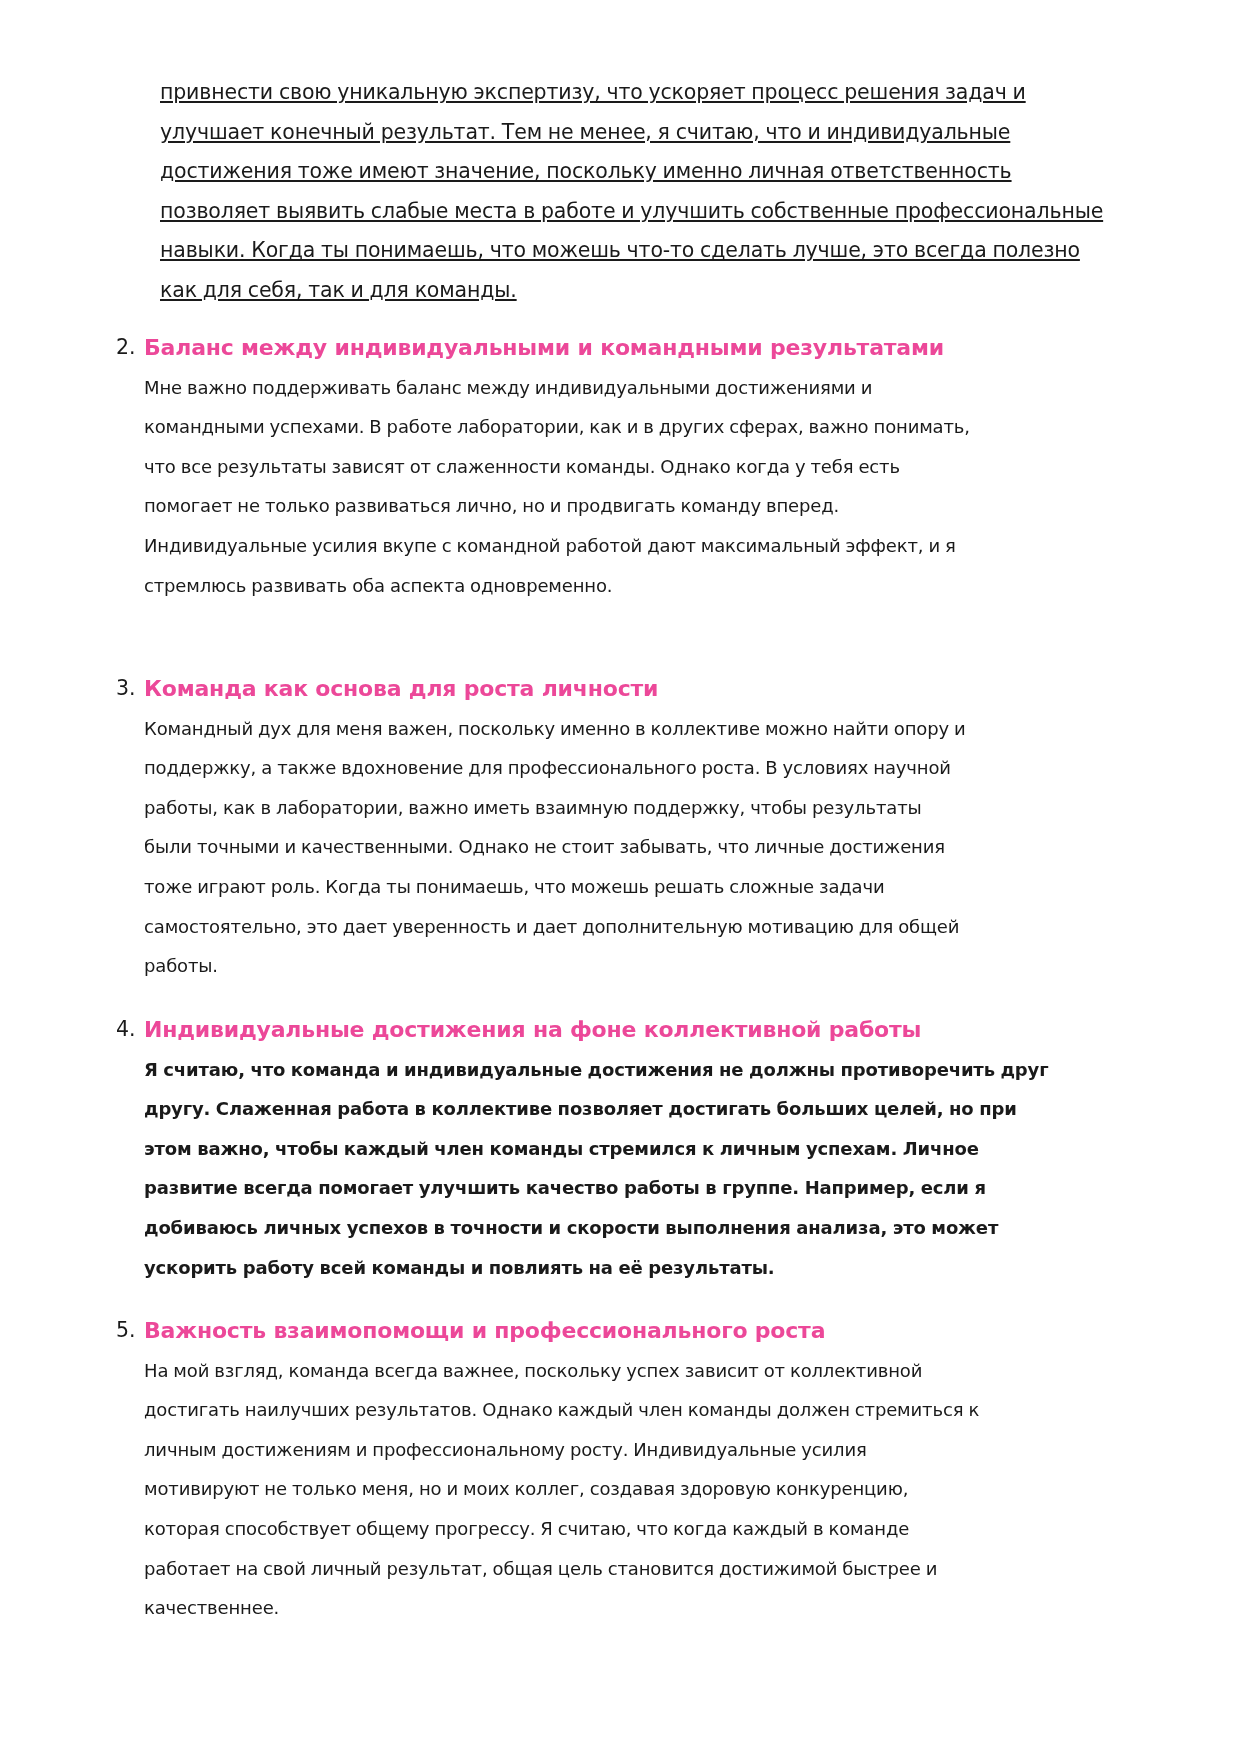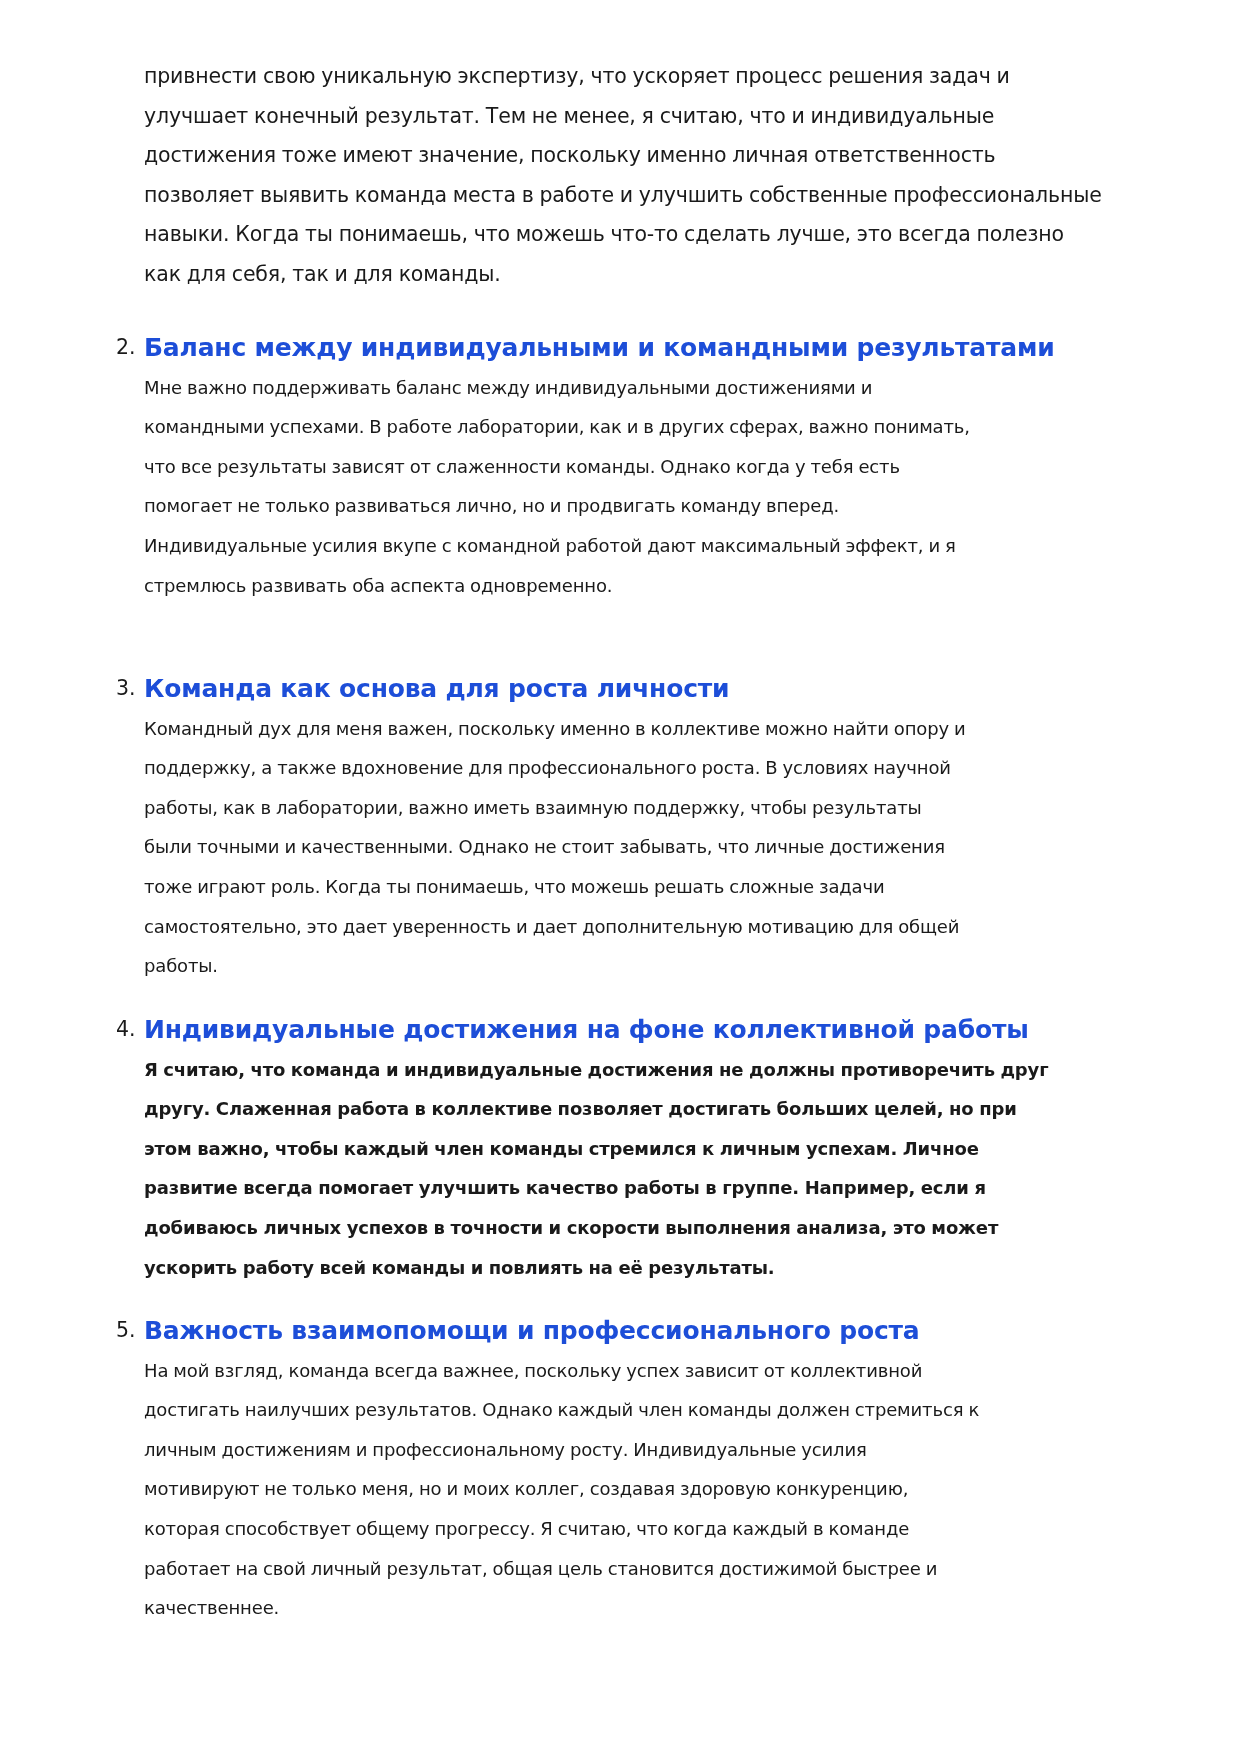--- a/index.html
+++ b/index.html
@@ -22,41 +22,42 @@
       width: 1239px;
     }
     .para {
       position: absolute;
       left: 144px;
       width: 1010px;
       font-size: 20.5px;
       line-height: 39.6px;
       letter-spacing: -0.15px;
       word-spacing: -0.5px;
-      margin: 0;
+      margin: 16px;
+      text-decoration: underline;
     }
     .item {
       position: absolute;
       left: 0;
       width: 1239px;
     }
     .item-num {
       position: absolute;
       left: 116px;
       font-size: 20.5px;
       line-height: 39.6px;
       color: #1a1a1a;
     }
     .item-title {
       position: absolute;
       left: 144px;
-      font-size: 25px;
+      font-size: 22px;
       line-height: 39.6px;
       font-weight: bold;
-      color: #1d4ed8;
+      color: #ec4899;
       letter-spacing: -0.2px;
       white-space: nowrap;
     }
     .item-body {
       position: absolute;
       left: 144px;
       width: 1010px;
       font-size: 18px;
       line-height: 39.6px;
       letter-spacing: -0.15px;
@@ -67,21 +68,21 @@
   </style>
 </head>
 <body>
 
 <div class="page">
 
   <div class="para" style="top:57px;">
     <span class="line">привнести свою уникальную экспертизу, что ускоряет процесс решения задач и</span>
     <span class="line">улучшает конечный результат. Тем не менее, я считаю, что и индивидуальные</span>
     <span class="line">достижения тоже имеют значение, поскольку именно личная ответственность</span>
-    <span class="line">позволяет выявить команда места в работе и улучшить собственные профессиональные</span>
+    <span class="line">позволяет выявить слабые места в работе и улучшить собственные профессиональные</span>
     <span class="line">навыки. Когда ты понимаешь, что можешь что-то сделать лучше, это всегда полезно</span>
     <span class="line">как для себя, так и для команды.</span>
   </div>
 
   <div class="item" style="top:328px;">
     <span class="item-num">2.</span>
     <span class="item-title">Баланс между индивидуальными и командными результатами</span>
     <div class="item-body" style="top:39.6px;">
       <span class="line">Мне важно поддерживать баланс между индивидуальными достижениями и</span>
       <span class="line">командными успехами. В работе лаборатории, как и в других сферах, важно понимать,</span>

